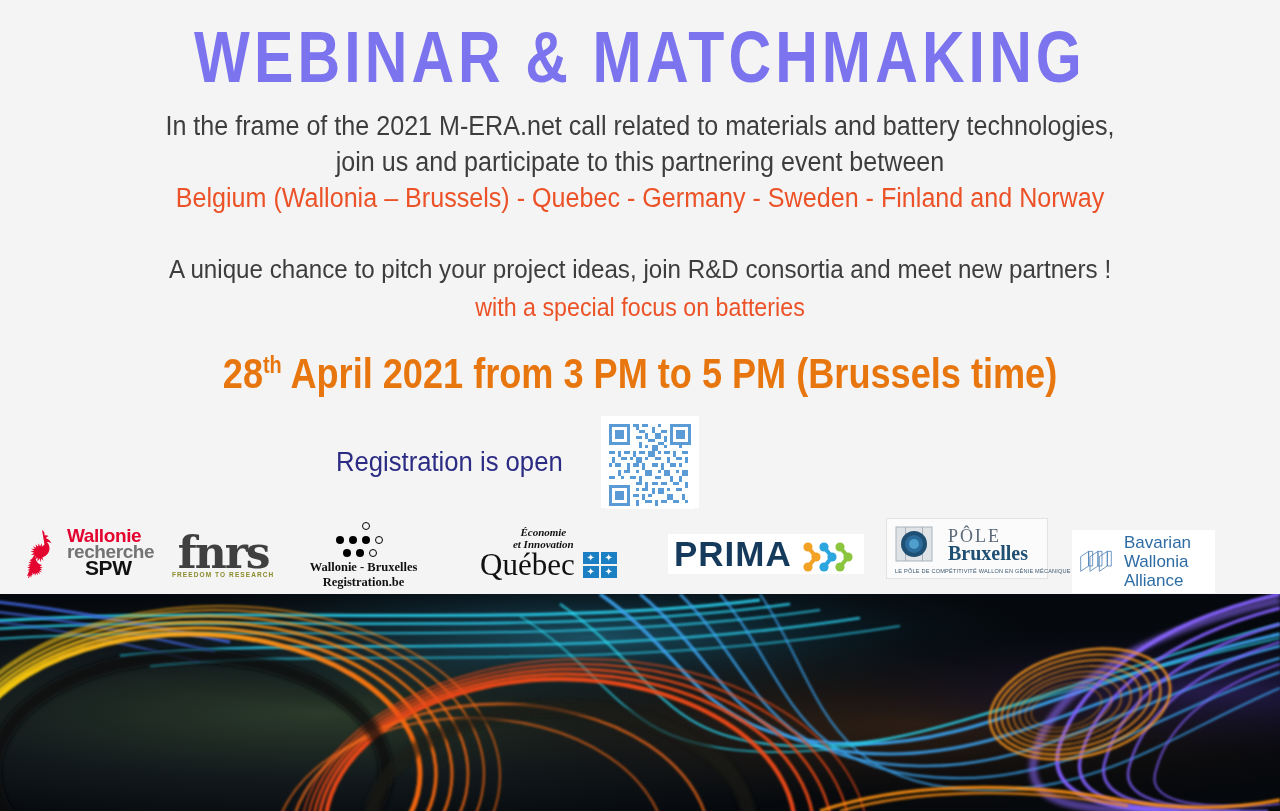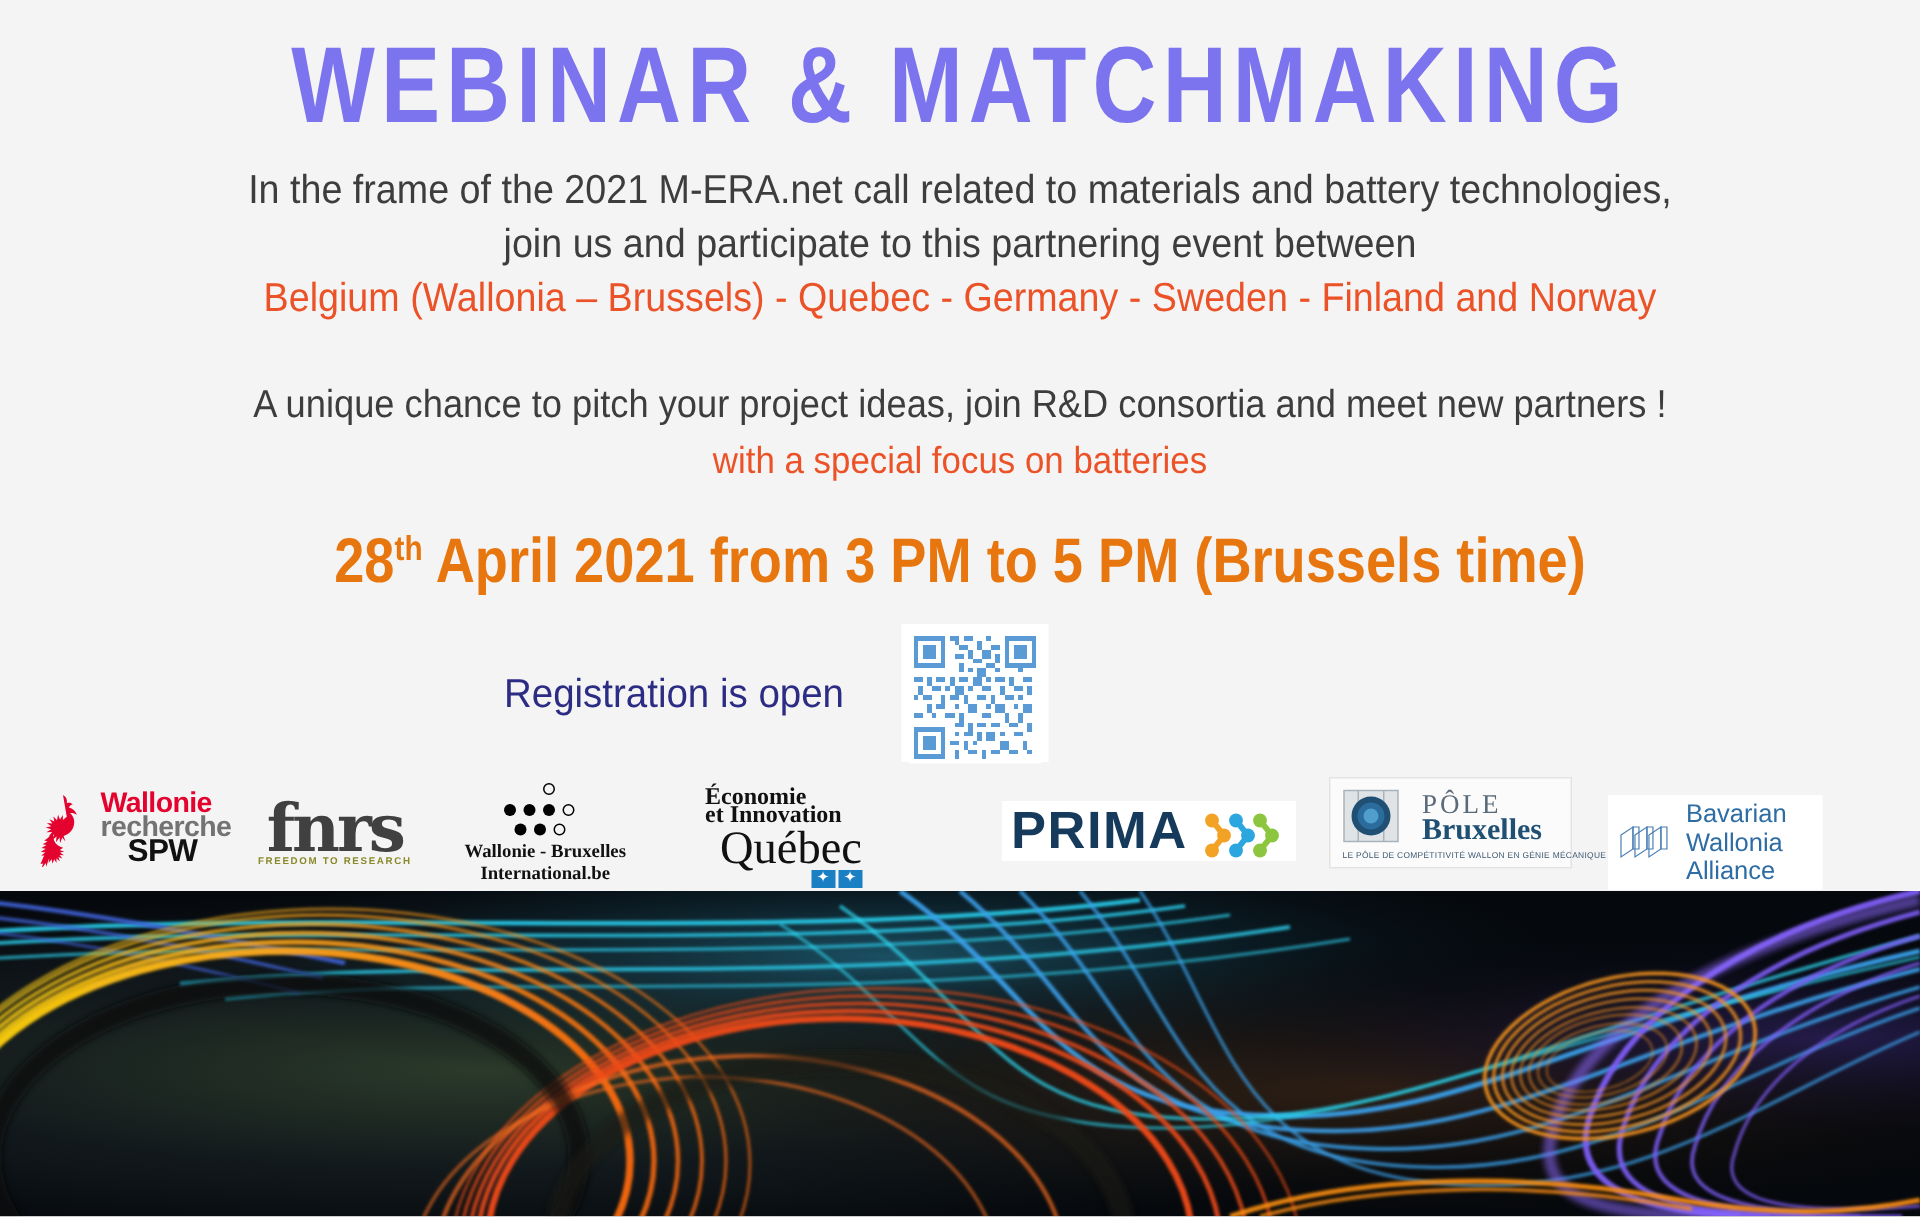--- a/index.html
+++ b/index.html
@@ -190,27 +190,29 @@
     font-size: 12.5px;
     line-height: 15px;
     color: #111;
     font-family: Liberation Serif, serif;
   }
 
   
   .logo-qc { left: 466px; top: 10px; display:block; }
   .qc-small {
     font-family: "Liberation Serif", serif;
-    font-weight: bold;
-    font-size: 16px;
+    font-style: italic;
+    font-weight: bold;
+    font-size: 11px;
     line-height: 12px;
     color: #111;
     margin-left: 4px;
-  }
-  .qc-row { display: flex; align-items: flex-end; flex-direction: column; }
+    text-align: center;
+  }
+  .qc-row { display: flex; align-items: flex-end; }
   .qc-word {
     font-family: "Liberation Serif", serif;
     font-size: 31px;
     line-height: 30px;
     color: #111;
     margin-left: 14px;
   }
   .qc-flag {
     width: 34px; height: 26px;
     margin-left: 8px; margin-bottom: 2px;
@@ -426,21 +428,21 @@
         <i class="f" style="left:4px;  top:14px;"></i>
         <i class="f" style="left:17px; top:14px;"></i>
         <i class="f" style="left:30px; top:14px;"></i>
         <i class="o" style="left:43px; top:14px;"></i>
         <i class="f" style="left:11px; top:27px;"></i>
         <i class="f" style="left:24px; top:27px;"></i>
         <i class="o" style="left:37px; top:27px;"></i>
       </div>
       <div class="wbi-txt">
         <span>Wallonie - Bruxelles</span><br>
-        <span>International.be</span>
+        <span>Registration.be</span>
       </div>
     </div>
 
     <div class="logo logo-qc">
       <div class="qc-small">
         <span>Économie</span><br>
         <span>et Innovation</span>
       </div>
       <div class="qc-row">
         <div class="qc-word">Québec</div>

